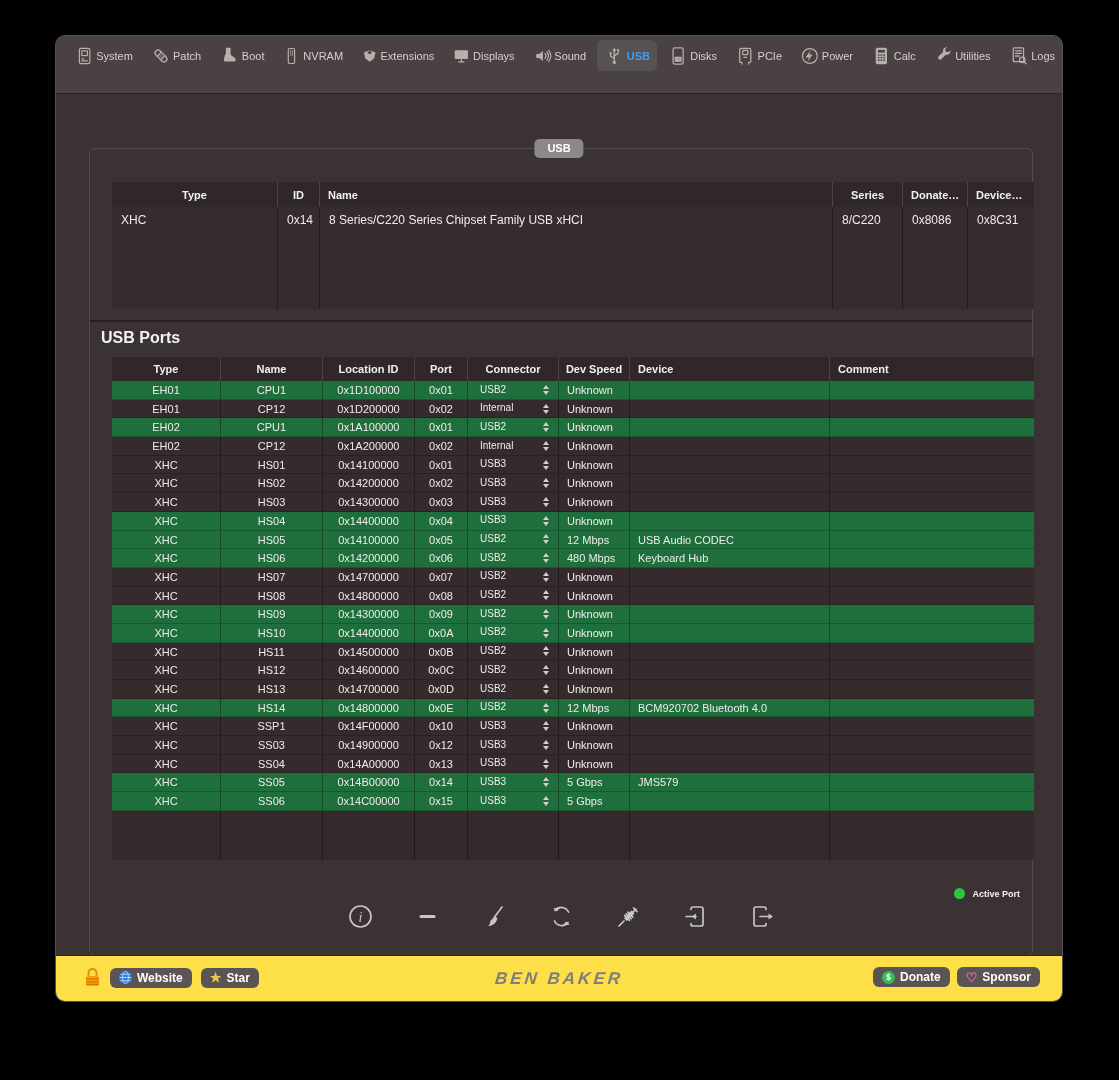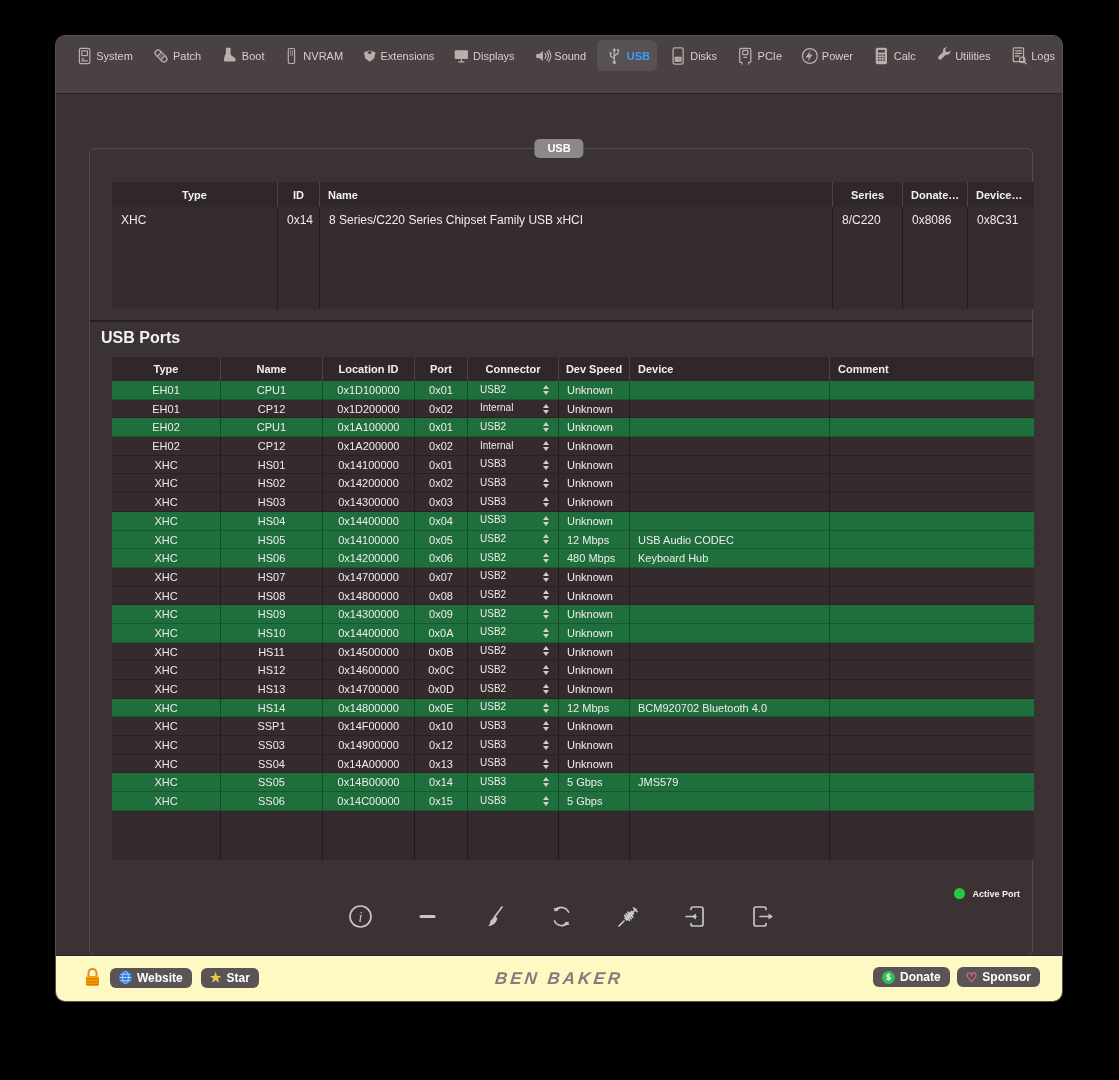--- a/index.html
+++ b/index.html
@@ -62,21 +62,21 @@
   
   .legend{position:absolute;right:12px;top:726px;display:flex;align-items:center;gap:7px;margin-top:13px;}
   .dot{width:11px;height:11px;border-radius:50%;}
   .legend span{font-size:9px;font-weight:bold;color:#f4f2f1;}
   
   .actions{position:absolute;left:0;width:100%;top:748px;display:flex;justify-content:center;gap:40px;}
   .act{width:27px;height:38px;display:flex;align-items:center;justify-content:center;}
   .act svg{width:27px;height:27px;stroke:#c9c5c4;fill:none;stroke-width:1.7;stroke-linecap:round;stroke-linejoin:round;}
   .act svg .f{fill:#c9c5c4;stroke:none;}
   
-  .statusbar{position:absolute;left:0;right:0;bottom:0;height:45px;border-top:1px solid #2b2425;background:#fef9c3;}
+  .statusbar{position:absolute;left:0;right:0;bottom:0;height:45px;border-top:1px solid #2b2425;background:#fde047;}
   .sb-left{position:absolute;left:28px;top:11px;display:flex;align-items:center;gap:9px;}
   .pill{display:flex;align-items:center;gap:5px;height:20px;padding:0 9px;background:#5b5455;border-radius:6px;
     font-size:12px;font-weight:bold;color:#fff;}
   .brand{position:absolute;left:0;right:0;top:13px;text-align:center;font-size:17px;font-weight:800;font-style:italic;
     letter-spacing:3px;color:#827c7d;transform:skewX(-6deg);}
   .sb-right{position:absolute;right:22px;top:11px;display:flex;align-items:center;gap:7px;}
   .coin{display:inline-flex;width:13px;height:13px;border-radius:50%;background:#2fbf57;color:#fff;font-size:9px;
     font-weight:bold;align-items:center;justify-content:center;}
   .heart{color:#ef6b9e;font-size:13px;font-weight:bold;line-height:13px;}
   .star{color:#e5c94f;font-size:13px;line-height:13px;}

